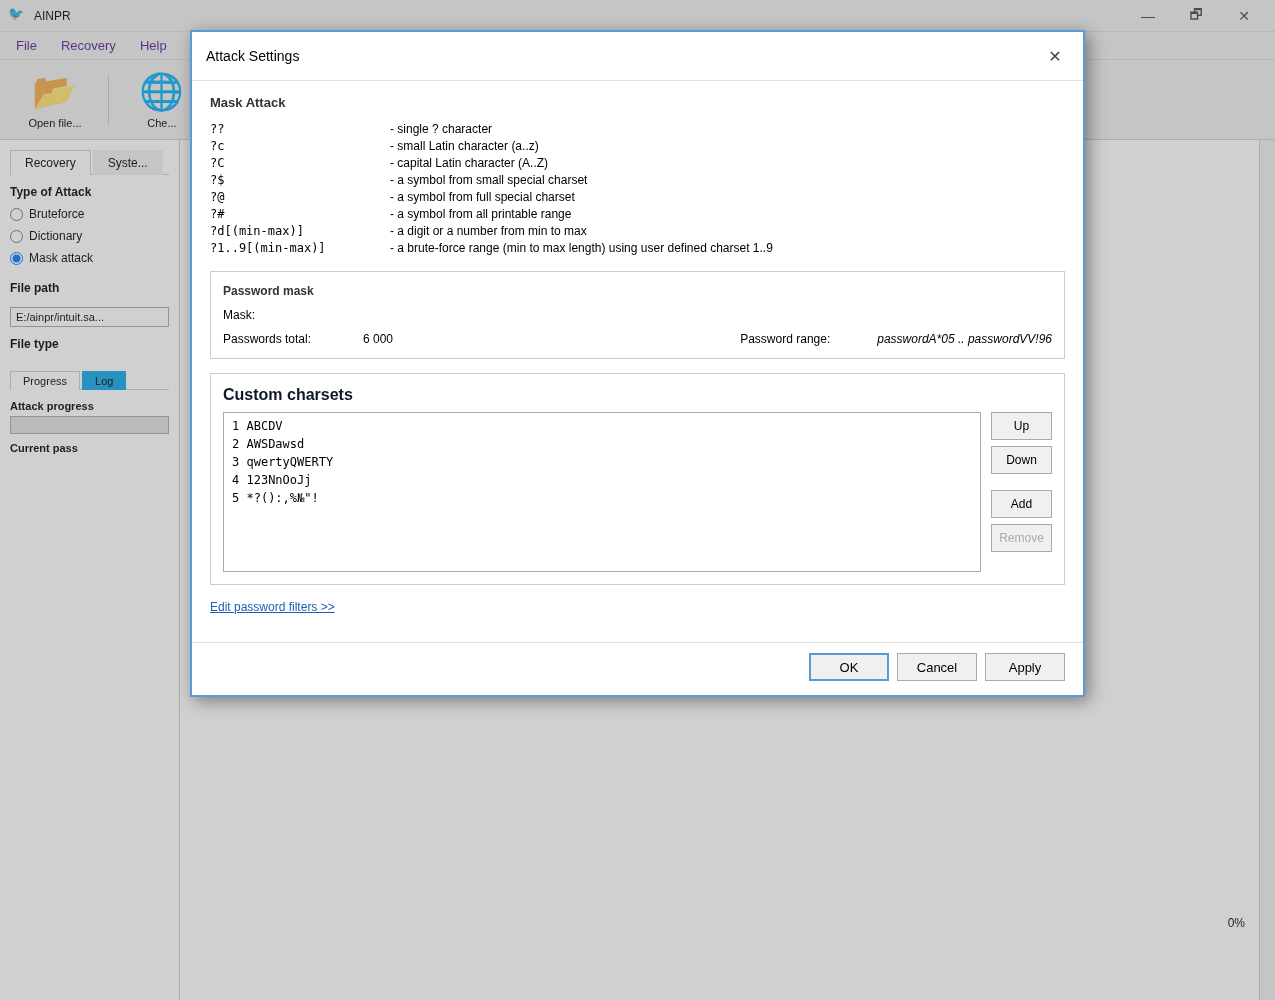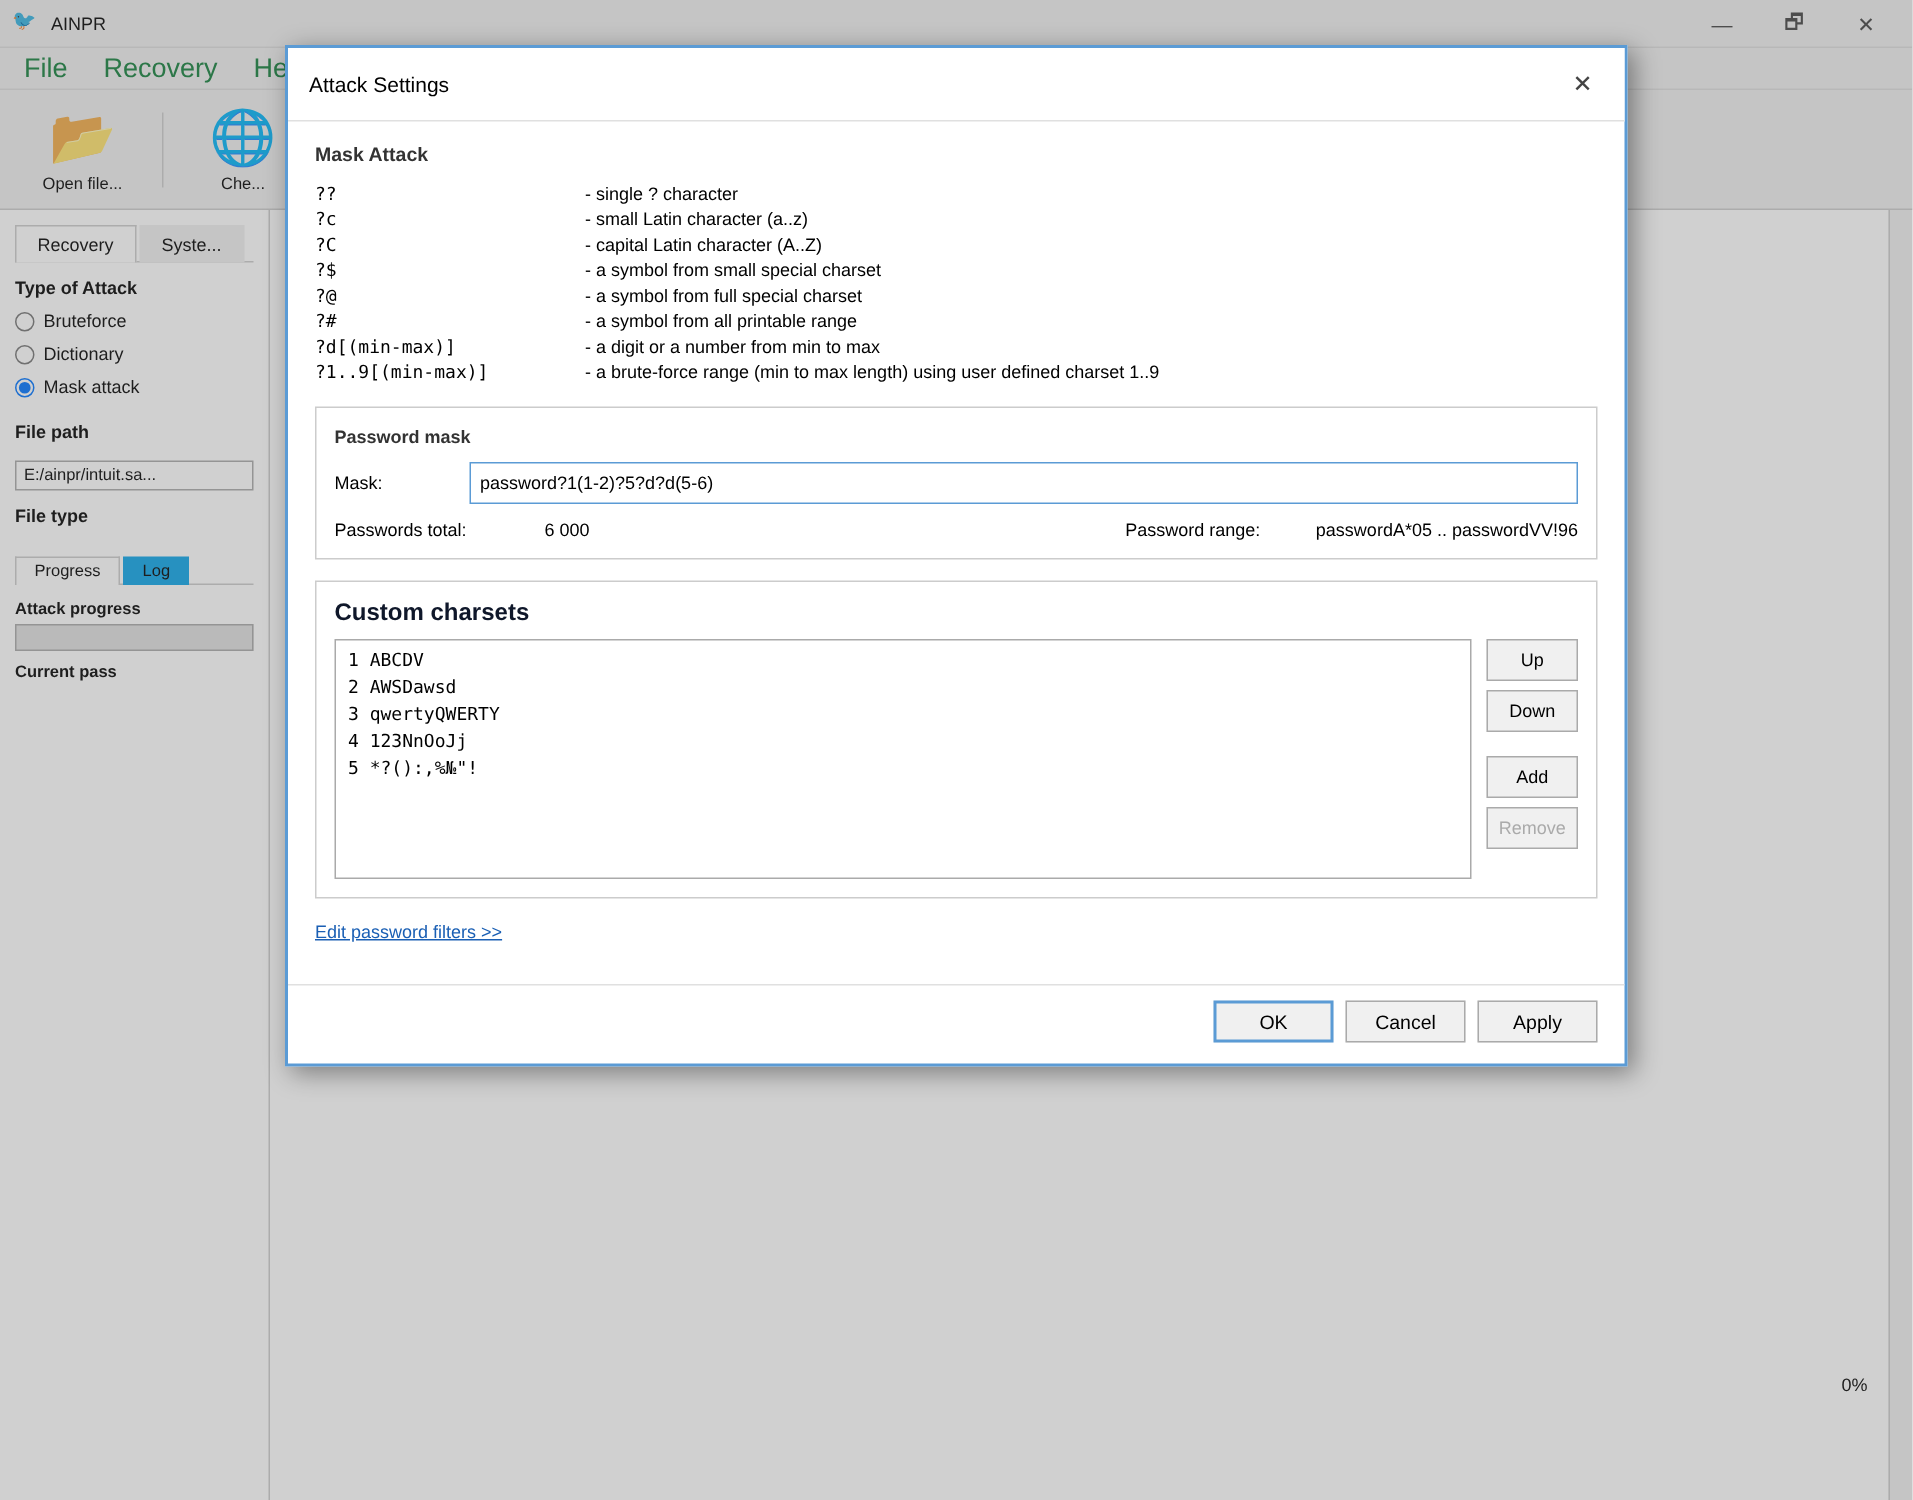--- a/index.html
+++ b/index.html
@@ -54,22 +54,22 @@
       background: #f0f0f0;
       height: 28px;
       display: flex;
       align-items: center;
       padding: 0 4px;
       border-bottom: 1px solid #ddd;
     }
     .menu-item {
       padding: 4px 12px;
       cursor: pointer;
-      font-size: 18px;
-      color: #15803d;
+      font-size: 13px;
+      color: #4c1d95;
     }
 
     
     .toolbar {
       background: #f0f0f0;
       height: 80px;
       display: flex;
       align-items: center;
       padding: 0 10px;
       gap: 8px;
@@ -549,27 +549,26 @@
           <span class="code">?1..9[(min-max)]</span>
           <span class="desc">- a brute-force range (min to max length) using user defined charset 1..9</span>
         </div>
       </div>
 
       
       <div class="pw-mask-section">
         <div class="pw-mask-title">Password mask</div>
         <div class="mask-row">
           <span class="mask-label">Mask:</span>
-          <input class="mask-input" type="text" value="password?1(1-2)?5?d?d(5-6)" style="">
         </div>
         <div class="pw-stats-row">
           <span class="pw-stats-label">Passwords total:</span>
           <span class="pw-stats-value">6 000</span>
           <span class="pw-range-label">Password range:</span>
-          <span class="pw-range-value" style="margin-left:17px;">passwordA*05  ..  passwordVV!96</span>
+          <span class="pw-range-value" style="margin-left:27px;font-style:italic;">passwordA*05  ..  passwordVV!96</span>
         </div>
       </div>
 
       
       <div class="charsets-section">
         <div class="charsets-header">Custom charsets</div>
         <div class="charsets-layout">
           <div class="charsets-list">
             <div class="charset-item">
               <span>1  </span>

